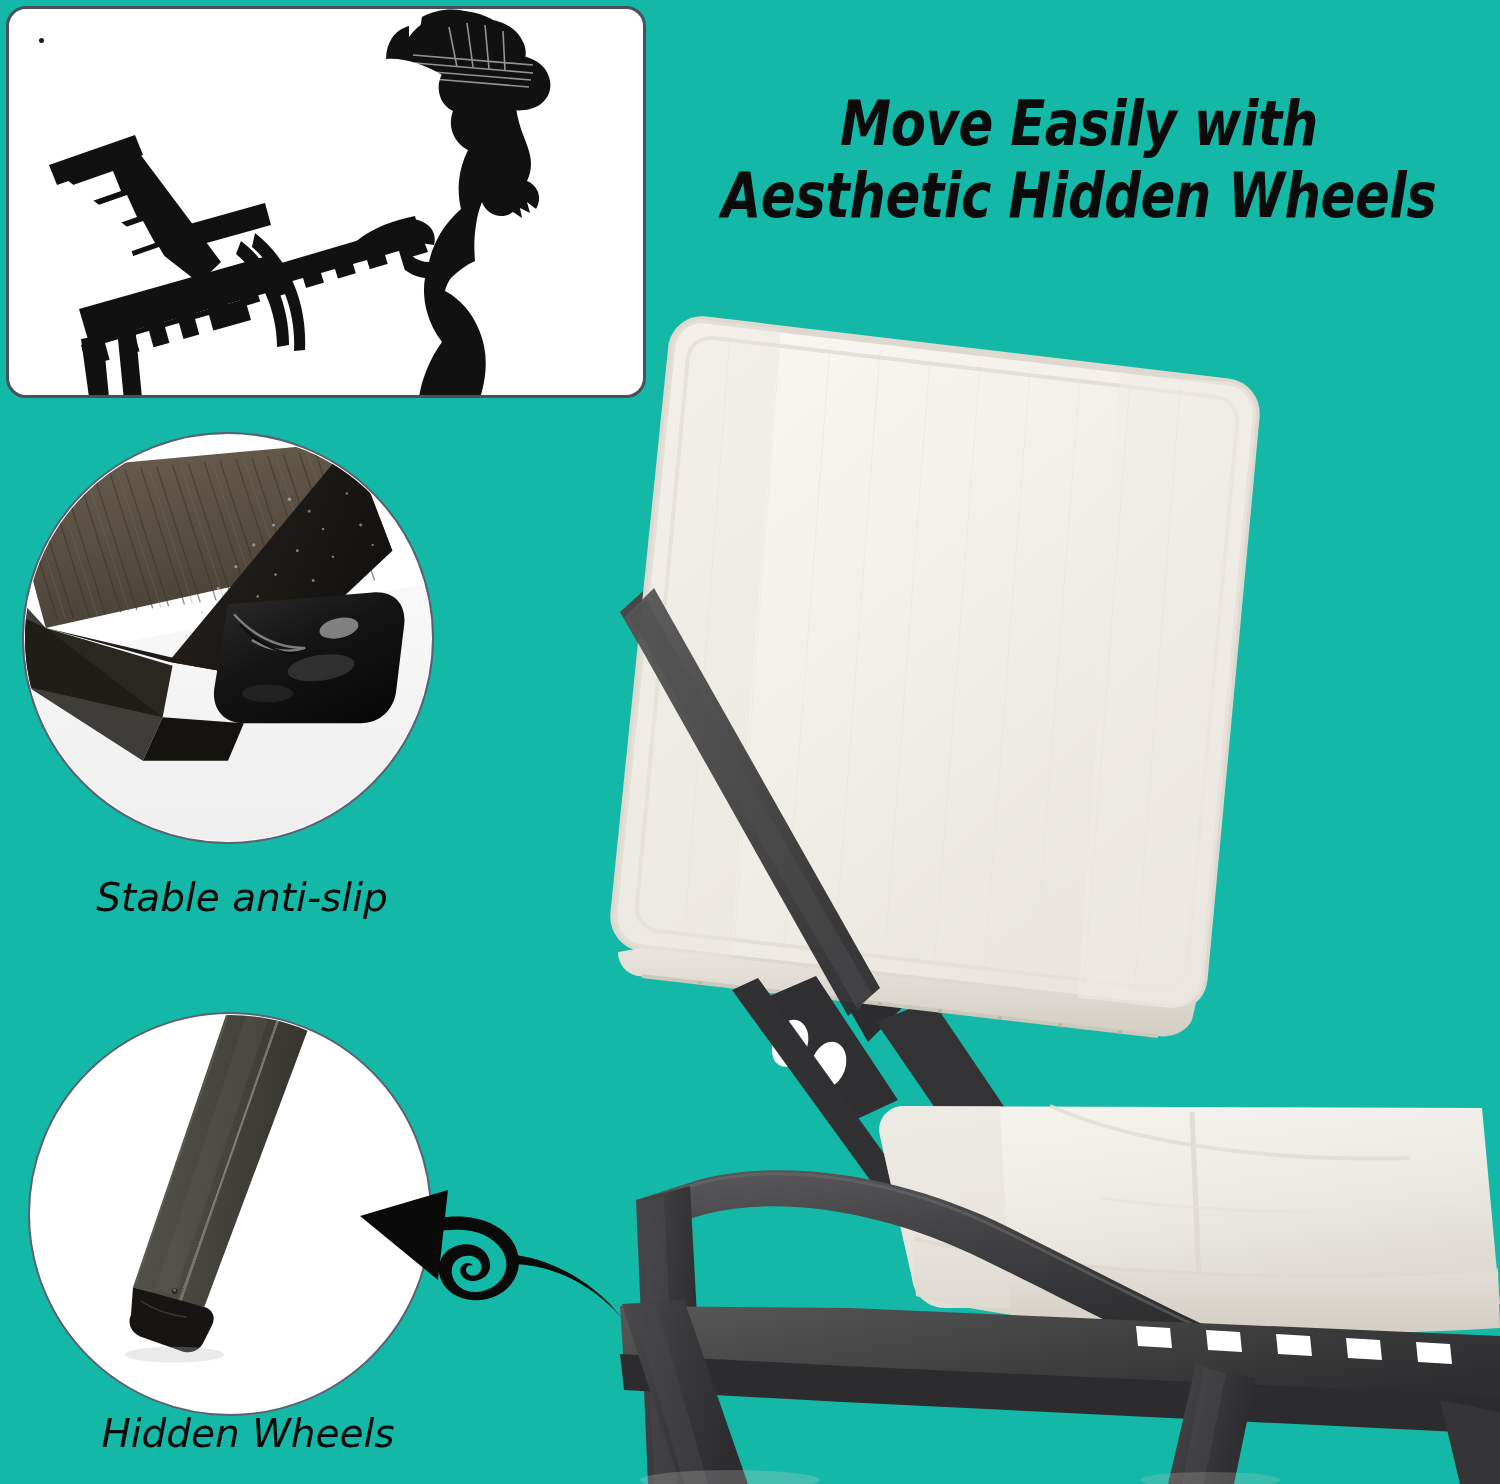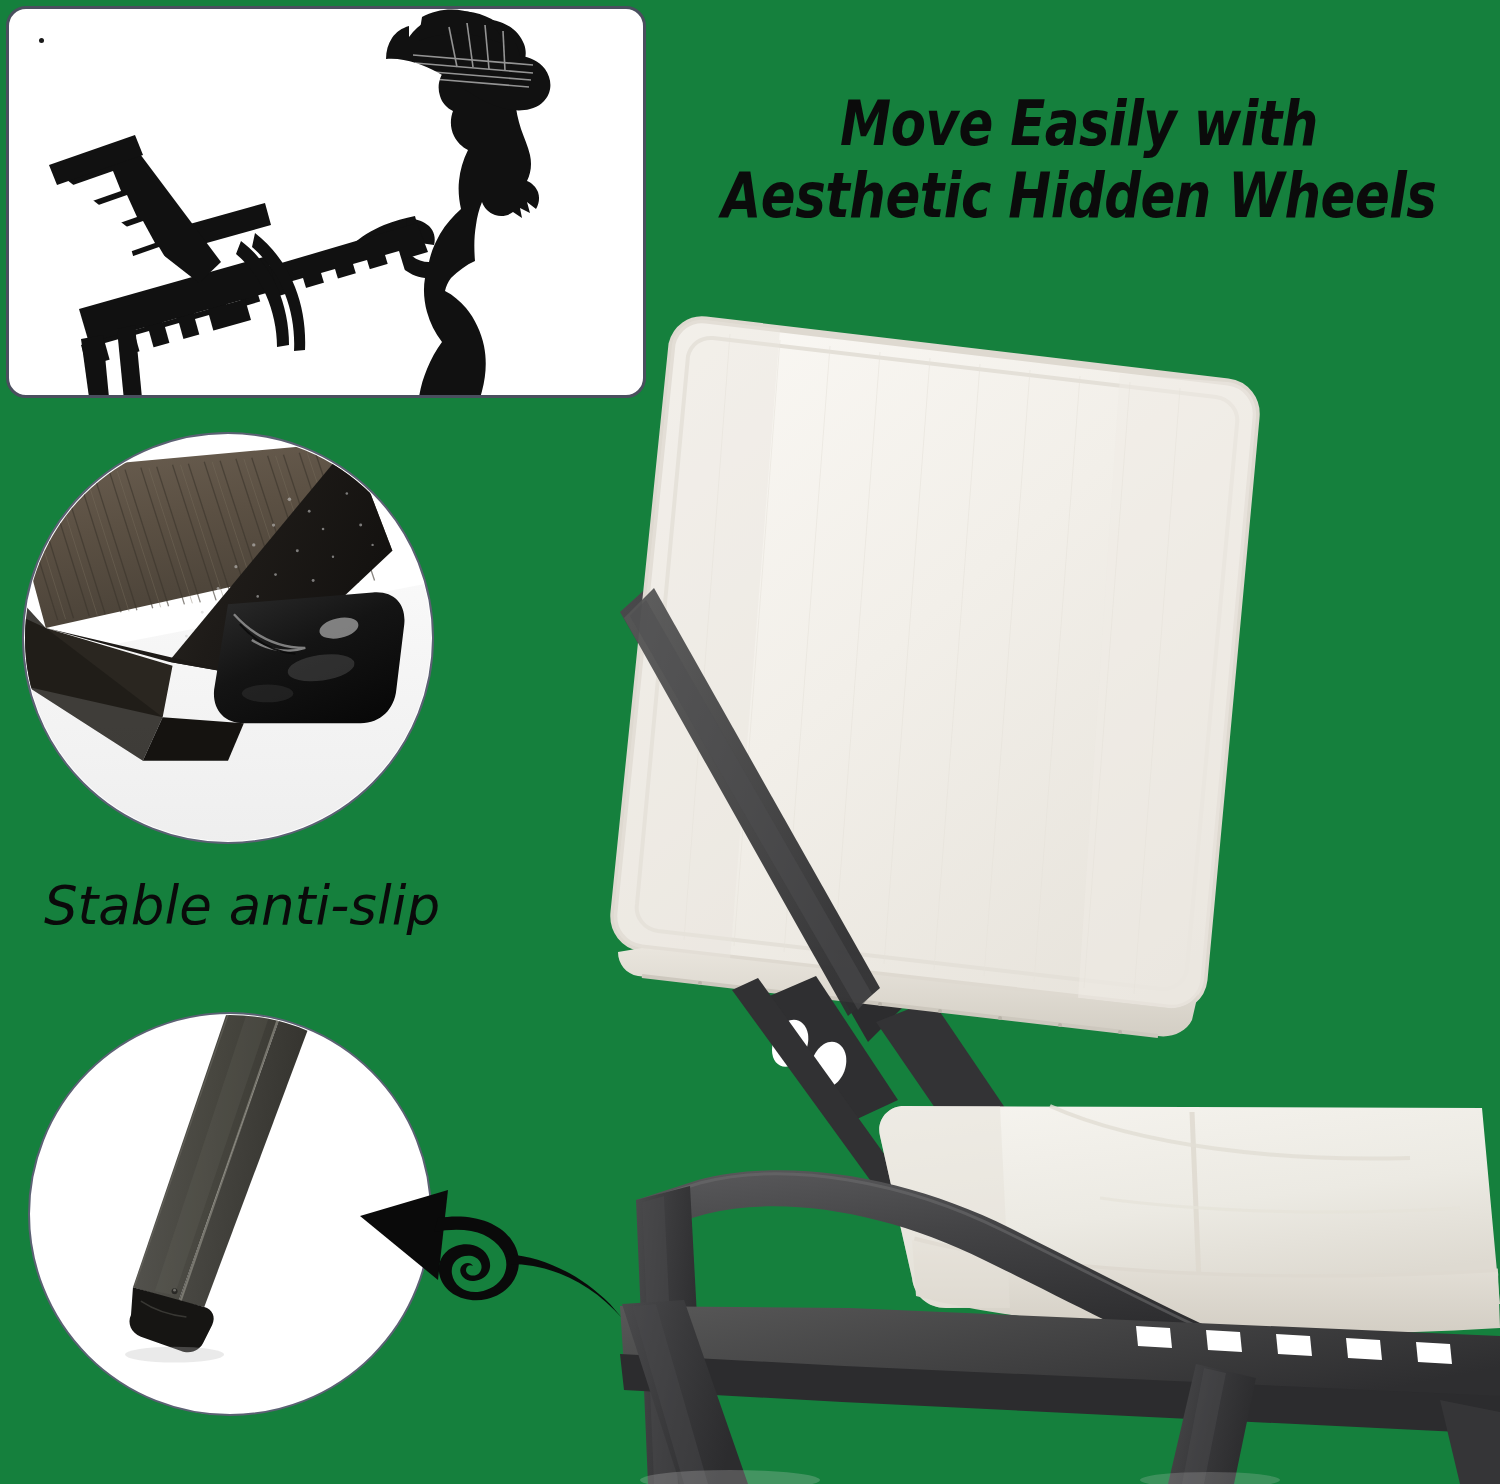--- a/index.html
+++ b/index.html
@@ -1,18 +1,18 @@
 <!DOCTYPE html>
 <html><head>
 <meta charset="utf-8">
 <style>
   html,body{margin:0;padding:0;background:#ffffff;}
   body{width:1500px;height:1484px;position:relative;overflow:hidden;
        font-family:"DejaVu Sans","Liberation Sans",sans-serif;}
-  .stage{position:absolute;inset:0;background:#15803d;padding-left:8px;}
+  .stage{position:absolute;inset:0;background:#14b8a6;padding-left:8px;}
 
   
   .silo-panel{position:absolute;left:6px;top:6px;width:640px;height:392px;
               border:3px solid #4a4f5e;border-radius:20px;background:#fff;
               overflow:hidden;box-sizing:border-box;}
   .silo-dot{position:absolute;left:30px;top:29px;width:5px;height:5px;
             background:#1a1a1a;border-radius:50%;}
   .silo-svg{position:absolute;left:0;top:0;width:100%;height:100%;}
 
   
@@ -23,21 +23,21 @@
             letter-spacing:-0.5px;white-space:nowrap;}
   .headline .hl-line{display:block;transform:scaleX(.92);transform-origin:center;}
 
   
   .detail-block{position:absolute;}
   .circle{position:relative;border:2px solid #5b6173;border-radius:50%;
           background:#fff;overflow:hidden;box-sizing:border-box;}
   .circle .csvg{position:absolute;left:0;top:0;width:100%;height:100%;}
   .caption{position:absolute;width:460px;text-align:center;color:#0a0a0a;
            font-family:"DejaVu Sans","Liberation Sans",sans-serif;
-           font-style:italic;font-weight:400;font-size:53px;line-height:1.22;}
+           font-style:italic;font-weight:400;font-size:39px;line-height:1.22;}
 
   .block-footpads{left:22px;top:432px;}
   .circ-footpads{width:412px;height:412px;}
   .cap-footpads{left:-10px;top:442px;}
 
   .block-wheels{left:28px;top:1012px;}
   .circ-wheels{width:404px;height:404px;}
   .cap-wheels{left:-10px;top:398px;}
 
   .arrow-layer{position:absolute;left:330px;top:1180px;width:320px;height:190px;
@@ -317,20 +317,23 @@
                    C172 340 162 344 152 340 L112 326 C102 322 98 312 102 304 Z" fill="#161513"></path>
           <path d="M112 290 C124 298 140 304 158 306" fill="none" stroke="#5a5954" stroke-width="1.6" opacity="0.5"></path>
 
           <circle cx="146" cy="280" r="3" fill="#2a2926"></circle>
           <circle cx="146" cy="279" r="1.4" fill="#8b8a84" opacity="0.7"></circle>
 
           <ellipse cx="146" cy="344" rx="50" ry="8" fill="#b9b9b9" opacity="0.3"></ellipse>
         </g>
       </svg>
     </div>
+    <div class="caption cap-wheels">
+      <span>Hidden Wheels</span>
+    </div>
   </div>
 
   <svg class="arrow-layer" viewBox="0 0 320 190">
     <g fill="#0a0a0a">
 
       <path d="M30 36 L118 10 L108 100 Z"></path>
 
       <path d="M104 52 C136 46 160 52 172 70 C182 86 174 104 156 110
                C140 116 124 108 122 94 C120 82 130 74 142 76
                C150 78 154 86 150 92 C146 98 136 96 136 90

